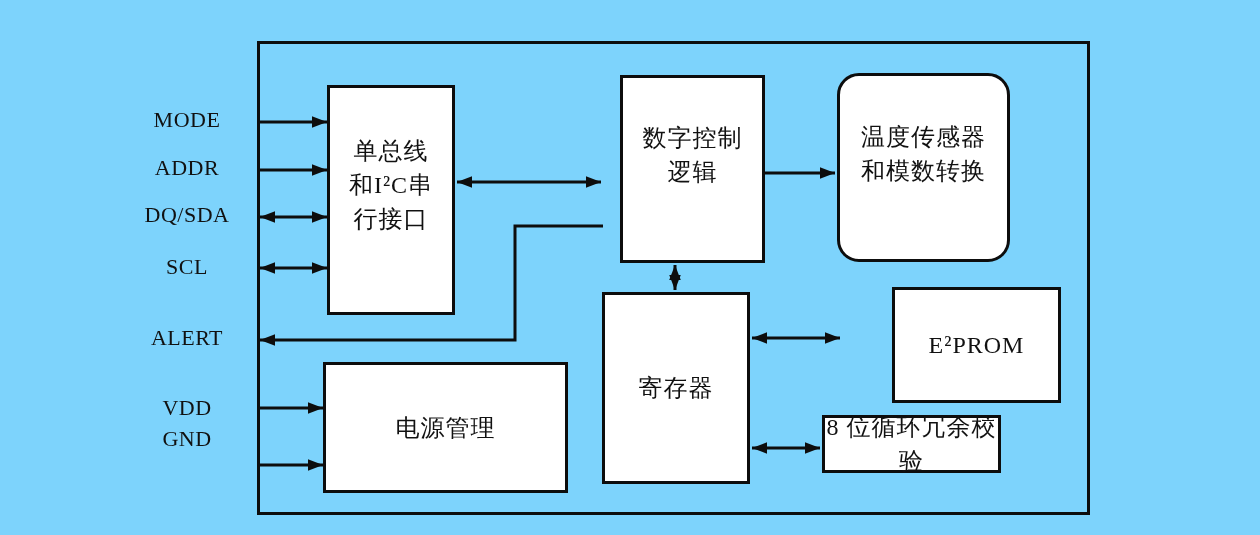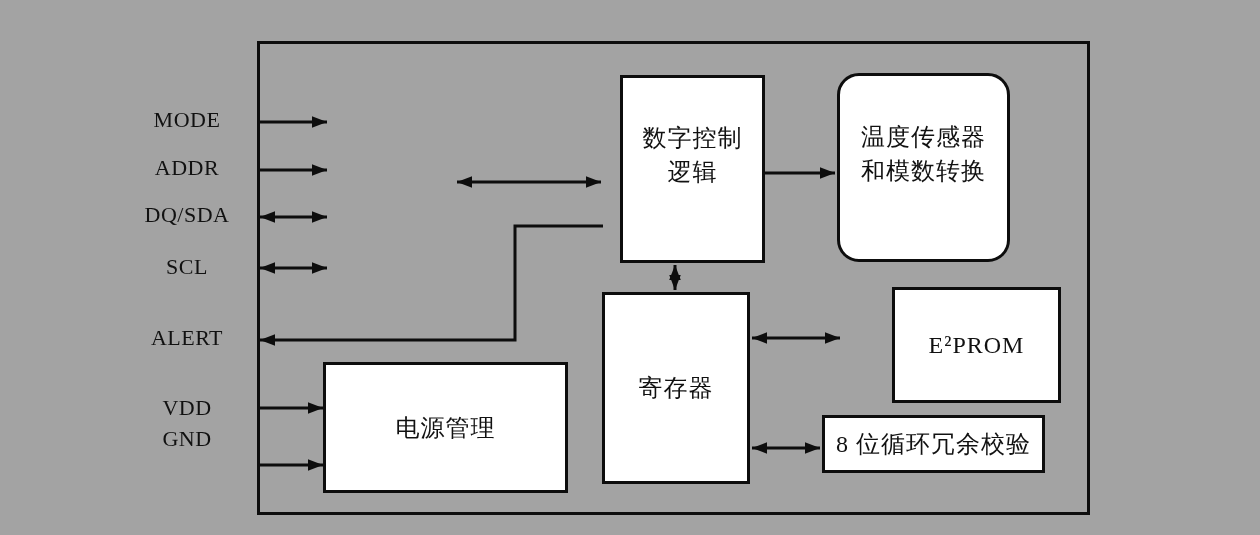--- a/index.html
+++ b/index.html
@@ -4,21 +4,21 @@
 <style>
   html, body {
     margin: 0;
     padding: 0;
     background: #ffffff;
   }
   .canvas {
     position: relative;
     width: 1260px;
     height: 535px;
-    background: #a3a3a3;
+    background: #7dd3fc;
     font-family: "Liberation Serif", "DejaVu Serif", serif;
     color: #111111;
     overflow: hidden;
   }
   .wires {
     position: absolute;
     left: 0;
     top: 0;
     pointer-events: none;
   }
@@ -44,21 +44,21 @@
     text-align: center;
     font-size: 24px;
     line-height: 34px;
     letter-spacing: 1px;
   }
   .block-serial      { left: 327px; top:  85px; width: 128px; height: 230px; padding-bottom: 30px; }
   .block-digital     { left: 603px; top:  75px; width: 145px; height: 188px; padding-bottom: 28px; margin-left: 17px; }
   .block-temp        { left: 837px; top:  73px; width: 173px; height: 189px; padding-bottom: 28px; border-radius: 22px; }
   .block-registers   { left: 602px; top: 292px; width: 148px; height: 192px; }
   .block-eeprom      { left: 892px; top: 287px; width: 169px; height: 116px; }
-  .block-crc         { left: 822px; top: 415px; width: 223px; height:  58px; }
+  .block-crc         { left: 822px; top: 415px; width: 179px; height:  58px; }
   .block-power       { left: 323px; top: 362px; width: 245px; height: 131px; font-family: Liberation Serif, serif; }
   .pin-label {
     position: absolute;
     left: 130px;
     width: 114px;
     height: 30px;
     line-height: 30px;
     text-align: center;
     font-size: 22px;
     letter-spacing: 0.5px;
@@ -102,20 +102,25 @@
   <div class="chip"></div>
 
   <div class="pin-label pin-mode">MODE</div>
   <div class="pin-label pin-addr">ADDR</div>
   <div class="pin-label pin-dqsda">DQ/SDA</div>
   <div class="pin-label pin-scl">SCL</div>
   <div class="pin-label pin-alert">ALERT</div>
   <div class="pin-label pin-vdd">VDD</div>
   <div class="pin-label pin-gnd">GND</div>
 
+  <div class="block block-serial">
+    <div>单总线</div>
+    <div>和I²C串</div>
+    <div>行接口</div>
+  </div>
 
   <div class="block block-digital">
     <div>数字控制</div>
     <div>逻辑</div>
   </div>
 
   <div class="block block-temp">
     <div>温度传感器</div>
     <div>和模数转换</div>
   </div>

